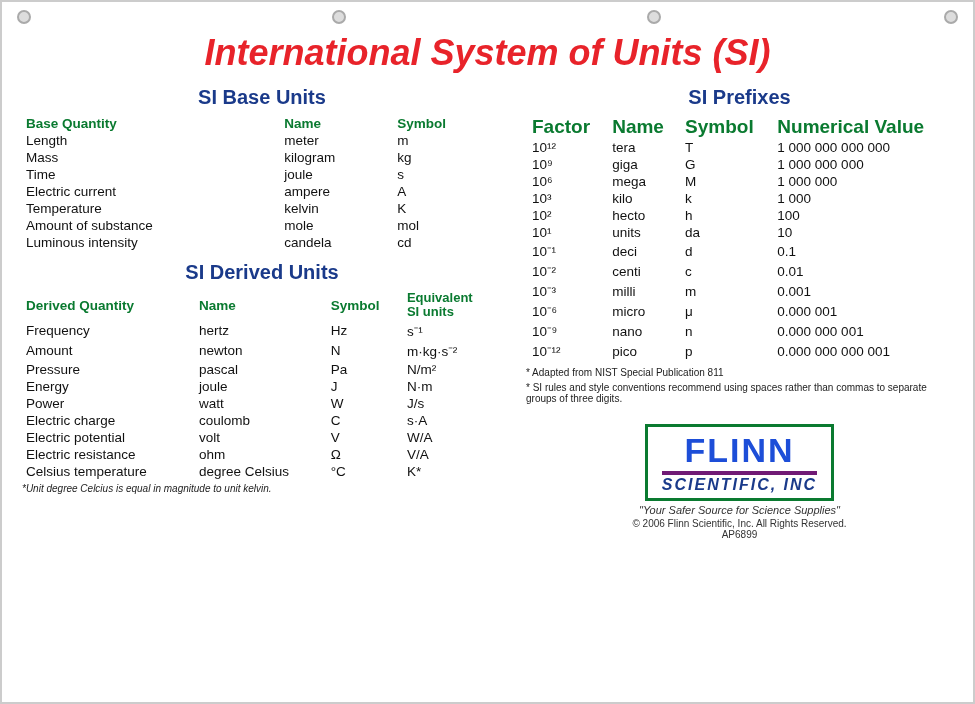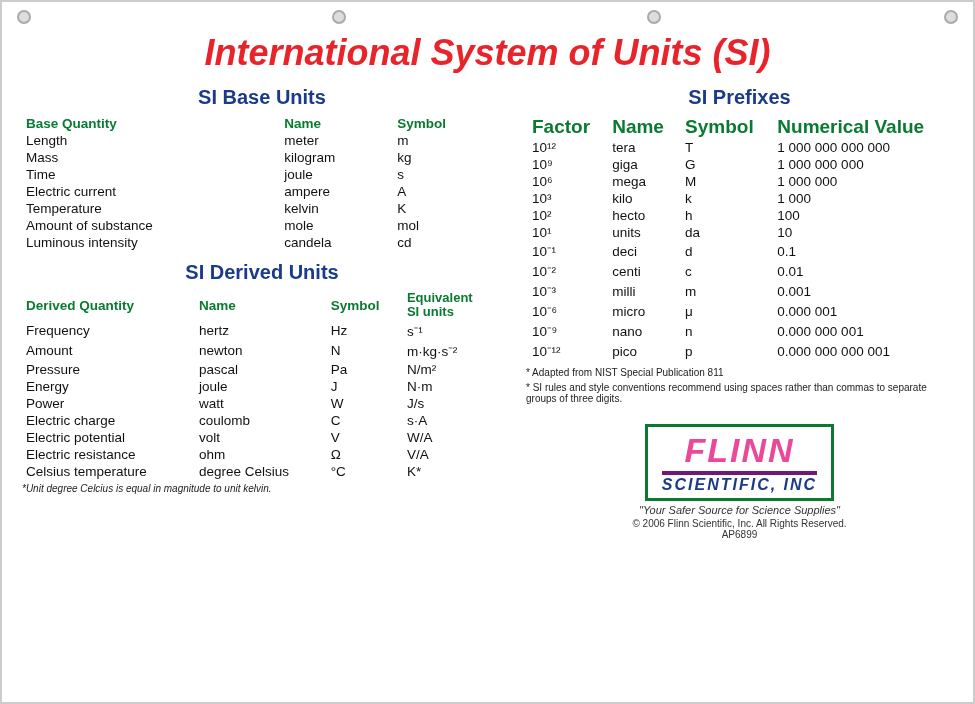--- a/index.html
+++ b/index.html
@@ -339,21 +339,21 @@
               <td>0.000 000 000 001</td>
             </tr>
           </tbody>
       </table>
 
       <div class="footnote-small" style="margin-top:6px;">* Adapted from NIST Special Publication 811</div>
       <div class="footnote-small">* SI rules and style conventions recommend using spaces rather than commas to separate groups of three digits.</div>
 
       <div class="flinn-logo-area">
         <div style="display:inline-block; border:3px solid #0a7a30; padding:4px 14px;">
-          <div style="font-size:34px; font-weight:900; color:#ec4899; font-style:italic; letter-spacing:2px;">FLINN</div>
+          <div style="font-size:34px; font-weight:900; color:#1d4ed8; letter-spacing:2px;">FLINN</div>
           <div style="font-size:16px; font-weight:900; color:#1a3a8a; font-style:italic; letter-spacing:2px; border-top:4px solid #701a75; margin-top:1px; padding-top:1px;">SCIENTIFIC, INC</div>
         </div>
         <div style="font-size:11px; color:#333; font-style:italic; margin-top:3px;">"Your Safer Source for Science Supplies"</div>
         <div style="font-size:10px; color:#333; margin-top:2px;">© 2006 Flinn Scientific, Inc. All Rights Reserved.</div>
         <div style="font-size:10px; color:#333;">AP6899</div>
       </div>
     </div>
   </div>
 </div>
 

